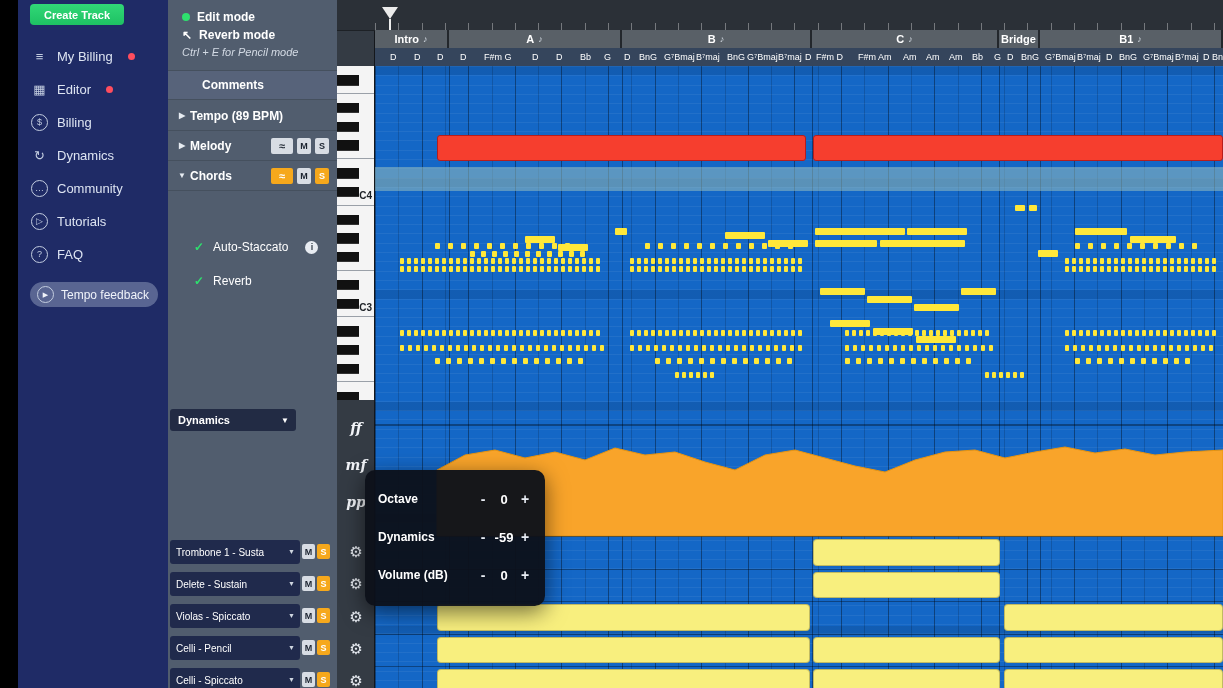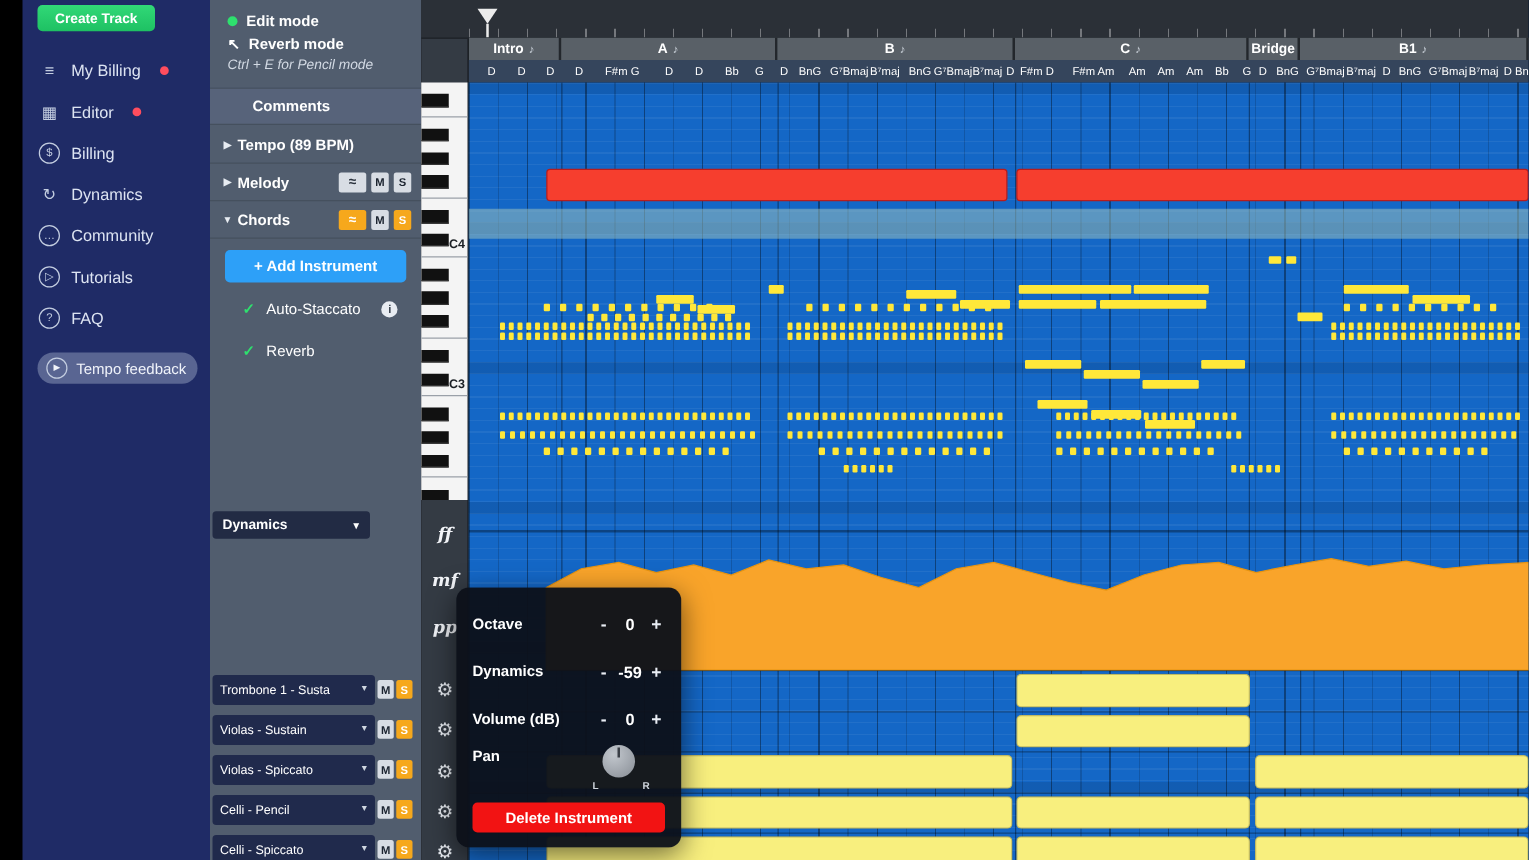--- a/index.html
+++ b/index.html
@@ -190,21 +190,20 @@
   <div class="h-row" style="top:161px;border-top:none">
     <span class="tri">▼</span>
     <span>Chords</span>
     <span class="row-controls">
       <span class="curve-btn orange">≈</span>
       <span class="ms-btn">M</span>
       <span class="ms-btn solo-on">S</span>
     </span>
   </div>
 
-  <div class="add-btn">+ Add Instrument</div>
 
   <div class="fx-row" style="top:240px">
     <span class="check">✓</span>
     <span>Auto-Staccato</span>
     <span class="info-i">i</span>
   </div>
   <div class="fx-row" style="top:274px">
     <span class="check">✓</span>
     <span>Reverb</span>
   </div>
@@ -218,21 +217,21 @@
       <div class="instr-row" style="top: 540px;">
         <div class="instr-pill">
           <span>Trombone 1 - Susta</span>
           <span class="pill-caret">▼</span>
         </div>
         <div class="ms-btn" style="left: 134px;">M</div>
         <div class="ms-btn solo-on" style="left: 149px;">S</div>
       </div>
       <div class="instr-row" style="top: 572px;">
         <div class="instr-pill">
-          <span>Violas - Sustain</span>
+          <span>Delete - Sustain</span>
           <span class="pill-caret">▼</span>
         </div>
         <div class="ms-btn" style="left: 134px;">M</div>
         <div class="ms-btn solo-on" style="left: 149px;">S</div>
       </div>
       <div class="instr-row" style="top: 604px;">
         <div class="instr-pill">
           <span>Violas - Spiccato</span>
           <span class="pill-caret">▼</span>
         </div>
@@ -887,22 +886,13 @@
         <span class="pp-ctl">+</span>
       </div>
       <div class="pp-row">
         <span>Volume (dB)</span>
         <span class="spacer"></span>
         <span class="pp-ctl">-</span>
         <span class="pp-val">0</span>
         <span class="pp-ctl">+</span>
       </div>
     </div>
-  <div id="pan-row">
-    <span>Pan</span>
-    <div id="knob">
-        <div class="knob-notch"></div>
-      </div>
-    <span class="pan-side" id="pan-l">L</span>
-    <span class="pan-side" id="pan-r">R</span>
-  </div>
-  <div class="delete-btn">Delete Instrument</div>
 </div>
 
 </body></html>

